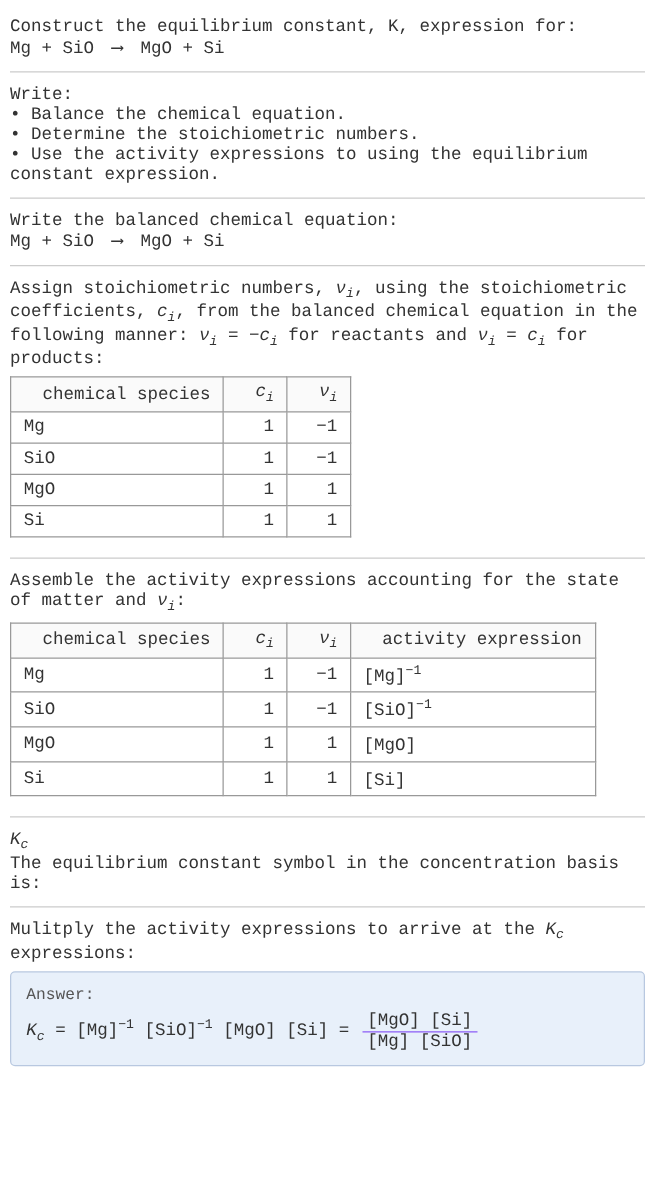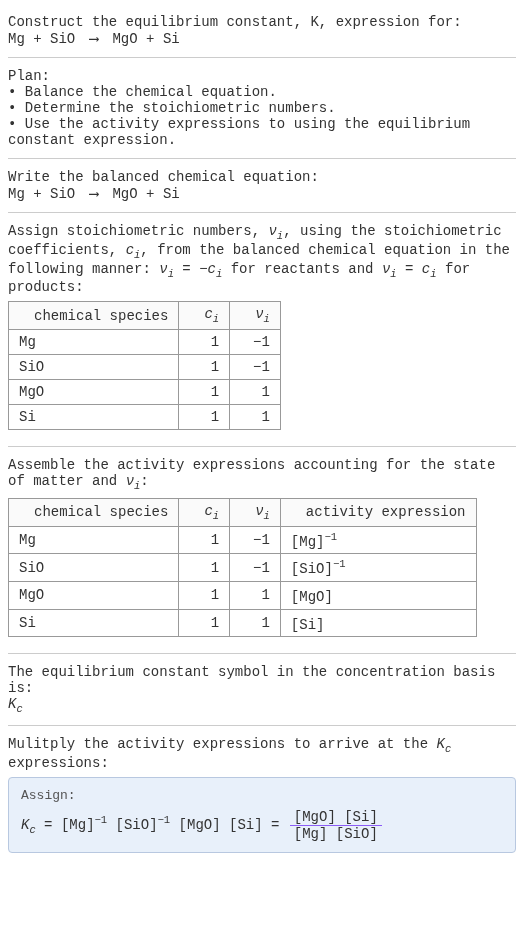--- a/index.html
+++ b/index.html
@@ -84,21 +84,21 @@
   <div>
     <span>Mg + SiO</span>
     <span class="arrow">⟶</span>
     <span>MgO + Si</span>
   </div>
 </div>
 
 <hr class="divider">
 
 <div class="section">
-  <div>Plan:</div>
+  <div>Write:</div>
   <div>• Balance the chemical equation.</div>
   <div>• Determine the stoichiometric numbers.</div>
   <div>• Use the activity expressions to using the equilibrium constant expression.</div>
 </div>
 
 <hr class="divider">
 
 <div class="section">
   <div>Write the balanced chemical equation:</div>
   <div>
@@ -181,33 +181,33 @@
       <td class="num">1</td>
       <td><span>[Si]</span><span class="sup"></span></td>
     </tr>
   </tbody>
     </table>
 </div>
 
 <hr class="divider">
 
 <div class="section">
+  <div>
+    <span class="ital">K</span><span class="sub ital">c</span>
+  </div>
   <div>The equilibrium constant symbol in the concentration basis is:</div>
-  <div>
-    <span class="ital">K</span><span class="sub ital">c</span>
-  </div>
 </div>
 
 <hr class="divider">
 
 <div class="section">
   <span>Mulitply the activity expressions to arrive at the </span><span class="ital">K</span><span class="sub ital">c</span><span> expressions:</span>
 
   <div class="answer-box">
-    <div class="answer-label">Assign:</div>
+    <div class="answer-label">Answer:</div>
     <div>
       <span class="inline-mid">
         <span class="ital">K</span><span class="sub ital">c</span><span> = [Mg]</span><span class="sup">−1</span><span> [SiO]</span><span class="sup">−1</span><span> [MgO] [Si] = </span>
       </span><span class="frac">
         <span class="num-top">[MgO] [Si]</span>
         <span class="num-bot">[Mg] [SiO]</span>
       </span>
     </div>
   </div>
 </div>

